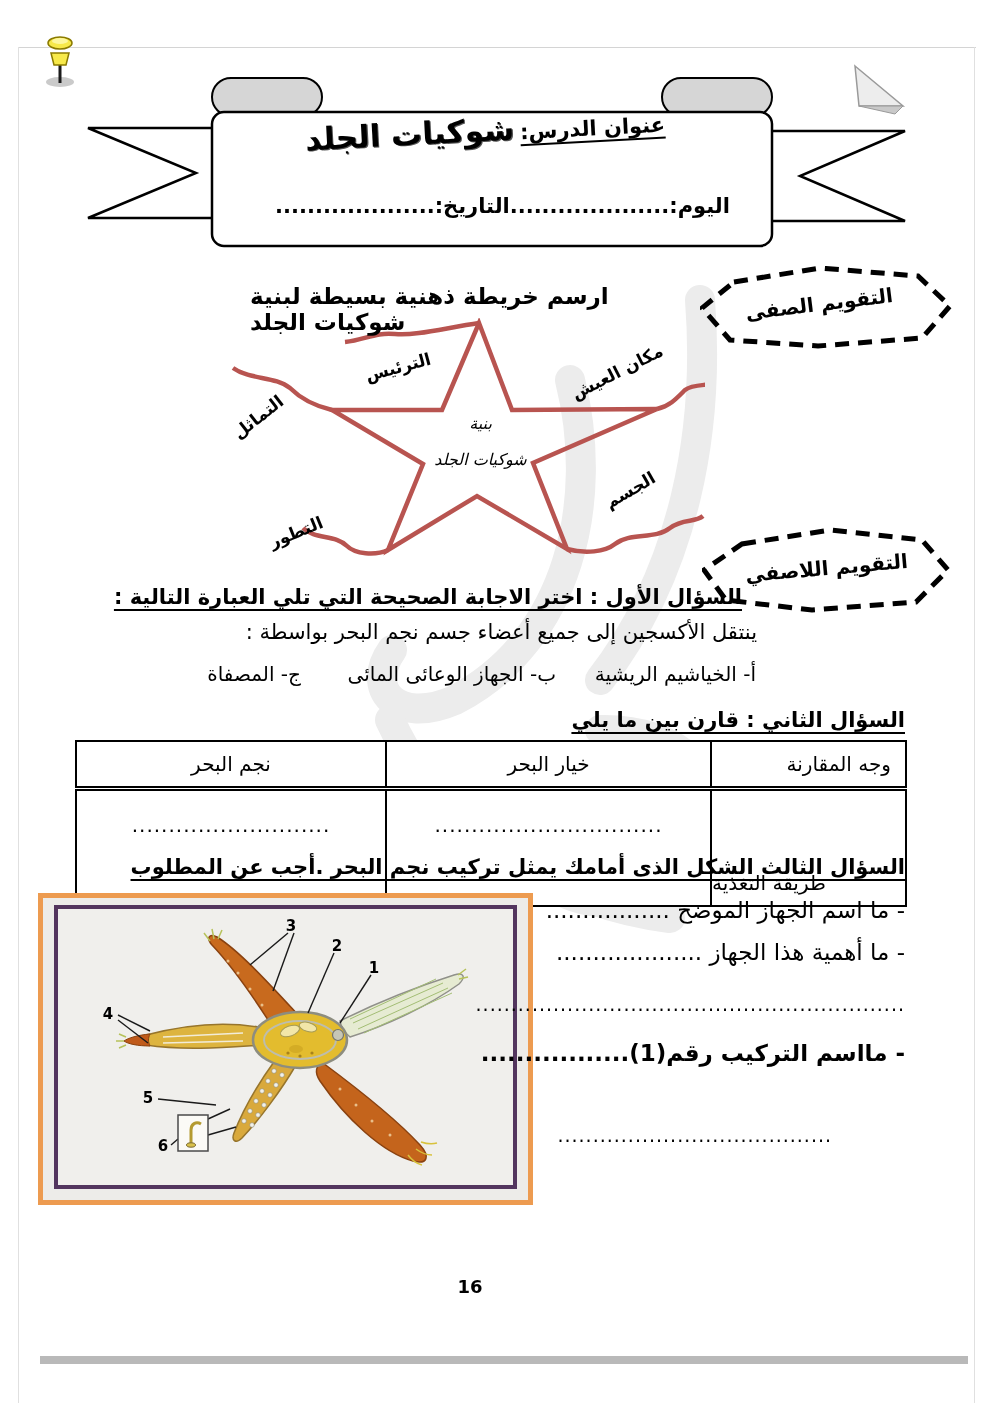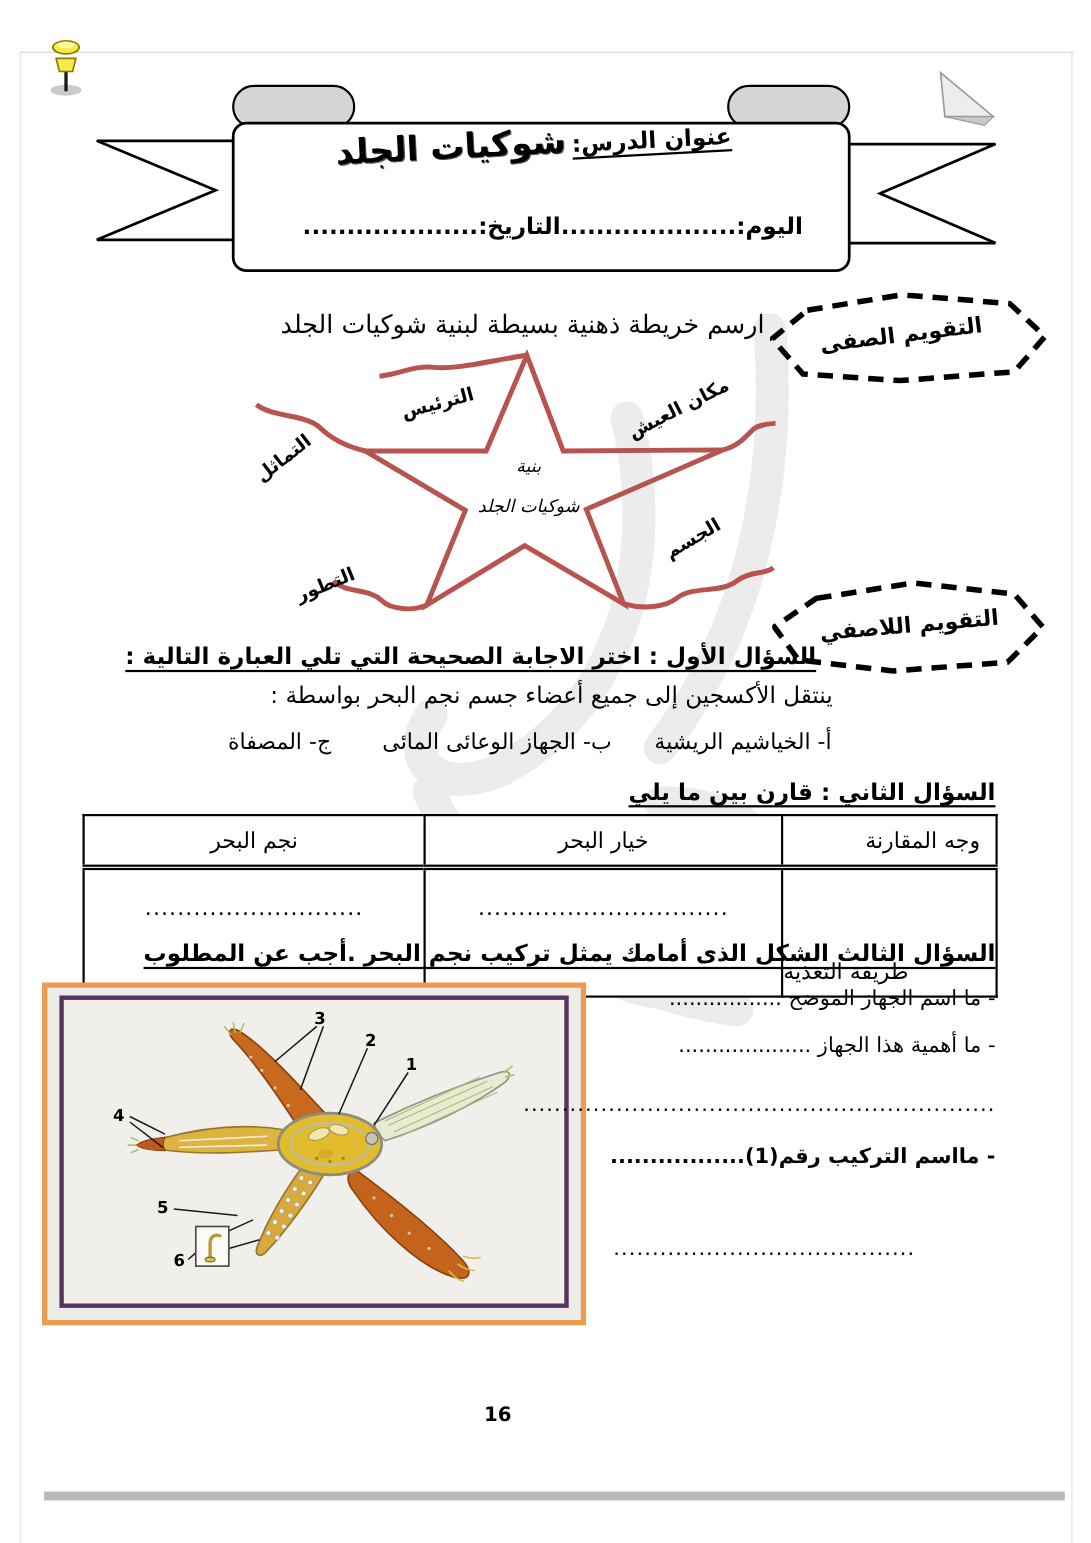--- a/index.html
+++ b/index.html
@@ -16,38 +16,38 @@
   .frame-right{left:974px;top:47px;width:1px;height:1356px;background:#e0e0e0;}
   .page-edge-bar{left:40px;top:1356px;width:928px;height:8px;background:#b9b9b9;}
   
   .banner-title{left:250px;top:112px;width:470px;text-align:center;font-weight:bold;transform:rotate(-3deg);}
   .banner-title .lbl{font-size:21px;text-decoration:underline;text-underline-offset:5px;}
   .banner-title .val{font-size:31px;letter-spacing:1px;text-shadow:1px 1px 0 #555;}
   .banner-date{left:240px;top:194px;width:525px;text-align:center;font-weight:bold;font-size:21px;}
   
   .badge-label{font-weight:bold;font-size:20px;white-space:nowrap;}
   
-  .mindmap-instruction{left:250px;top:283px;width:445px;text-align:right;font-weight:normal;font-size:23px;}
+  .mindmap-instruction{left:250px;top:283px;width:445px;text-align:left;font-weight:bold;font-size:23px;}
   .star-center{left:408px;top:413px;width:145px;text-align:center;font-size:16px;line-height:1.4;}
   .star-label{font-weight:bold;font-size:17px;white-space:nowrap;transform-origin:center;}
   
   .q-heading{font-weight:bold;font-size:21px;text-decoration:underline;text-decoration-thickness:2px;text-underline-offset:5px;white-space:nowrap;}
   .q-text{font-size:21px;white-space:nowrap;}
   .q-option{font-size:20px;white-space:nowrap;}
   
   table.cmp{border-collapse:collapse;table-layout:fixed;width:830px;background:#fff;}
   table.cmp td,table.cmp th{border:2px solid #000;font-weight:normal;font-size:20px;padding:0 10px;}
   table.cmp tr.hdr th{height:44px;border-bottom:5px double #000;text-align:center;}
   table.cmp tr.hdr th.first{text-align:right;padding-right:14px;}
   table.cmp tr.body td{height:92px;vertical-align:top;text-align:center;padding-top:22px;letter-spacing:1px;}
   table.cmp tr.body td.rowlabel{vertical-align:bottom;text-align:left;padding:0 14px 10px 0;letter-spacing:0;}
   
-  .q3-item{font-size:19px;white-space:nowrap;text-align:right;margin-left:44px;}
+  .q3-item{font-size:23px;white-space:nowrap;text-align:right;margin-left:44px;}
   .q3-dots{font-size:19px;letter-spacing:1px;white-space:nowrap;text-align:right;}
-  .pagenum{left:440px;top:1276px;width:60px;font-weight:bold;font-size:18px;direction:ltr;}
+  .pagenum{left:440px;top:1276px;width:60px;text-align:center;font-weight:bold;font-size:18px;direction:ltr;}
   svg{display:block;}
 </style>
 </head>
 <body>
 
 <div class="page">
 
   <svg class="abs" style="left:270px;top:250px;z-index:0;" width="560" height="740" viewBox="0 0 560 740">
     <g fill="none" stroke="#ececec" stroke-width="30" stroke-linecap="round">
       <path d="M430,50 C440,180 415,320 330,430"></path>

